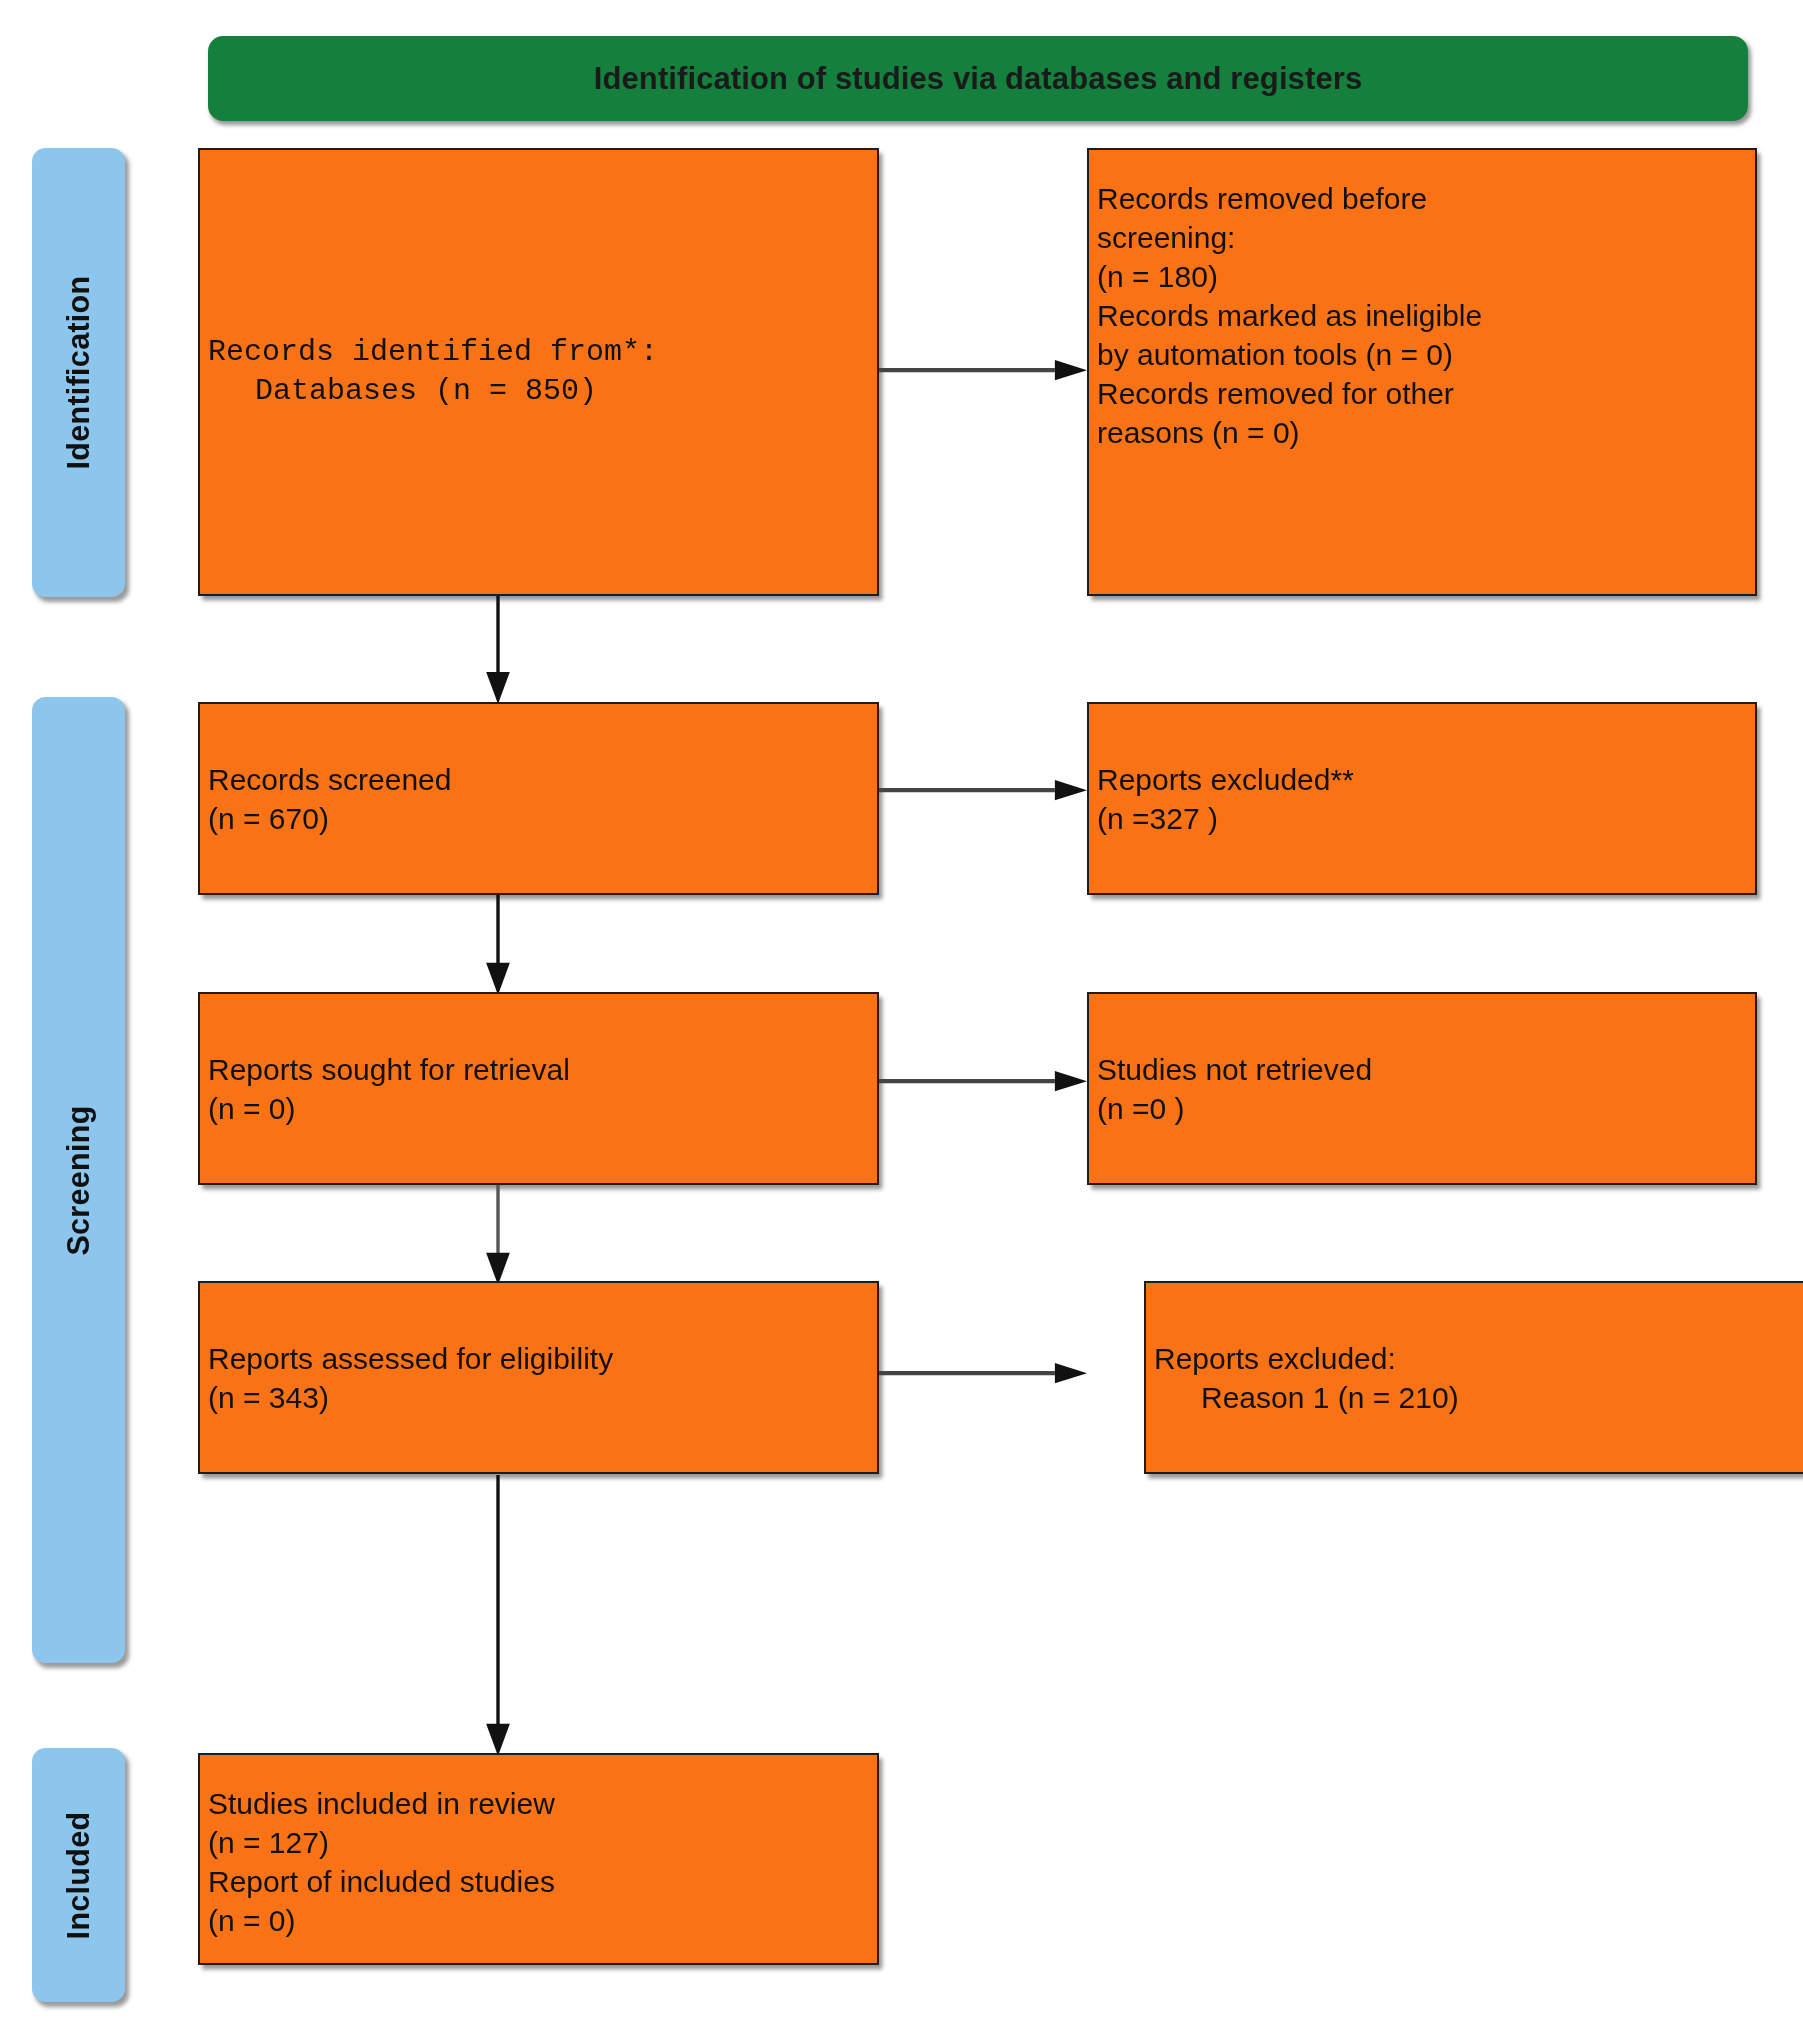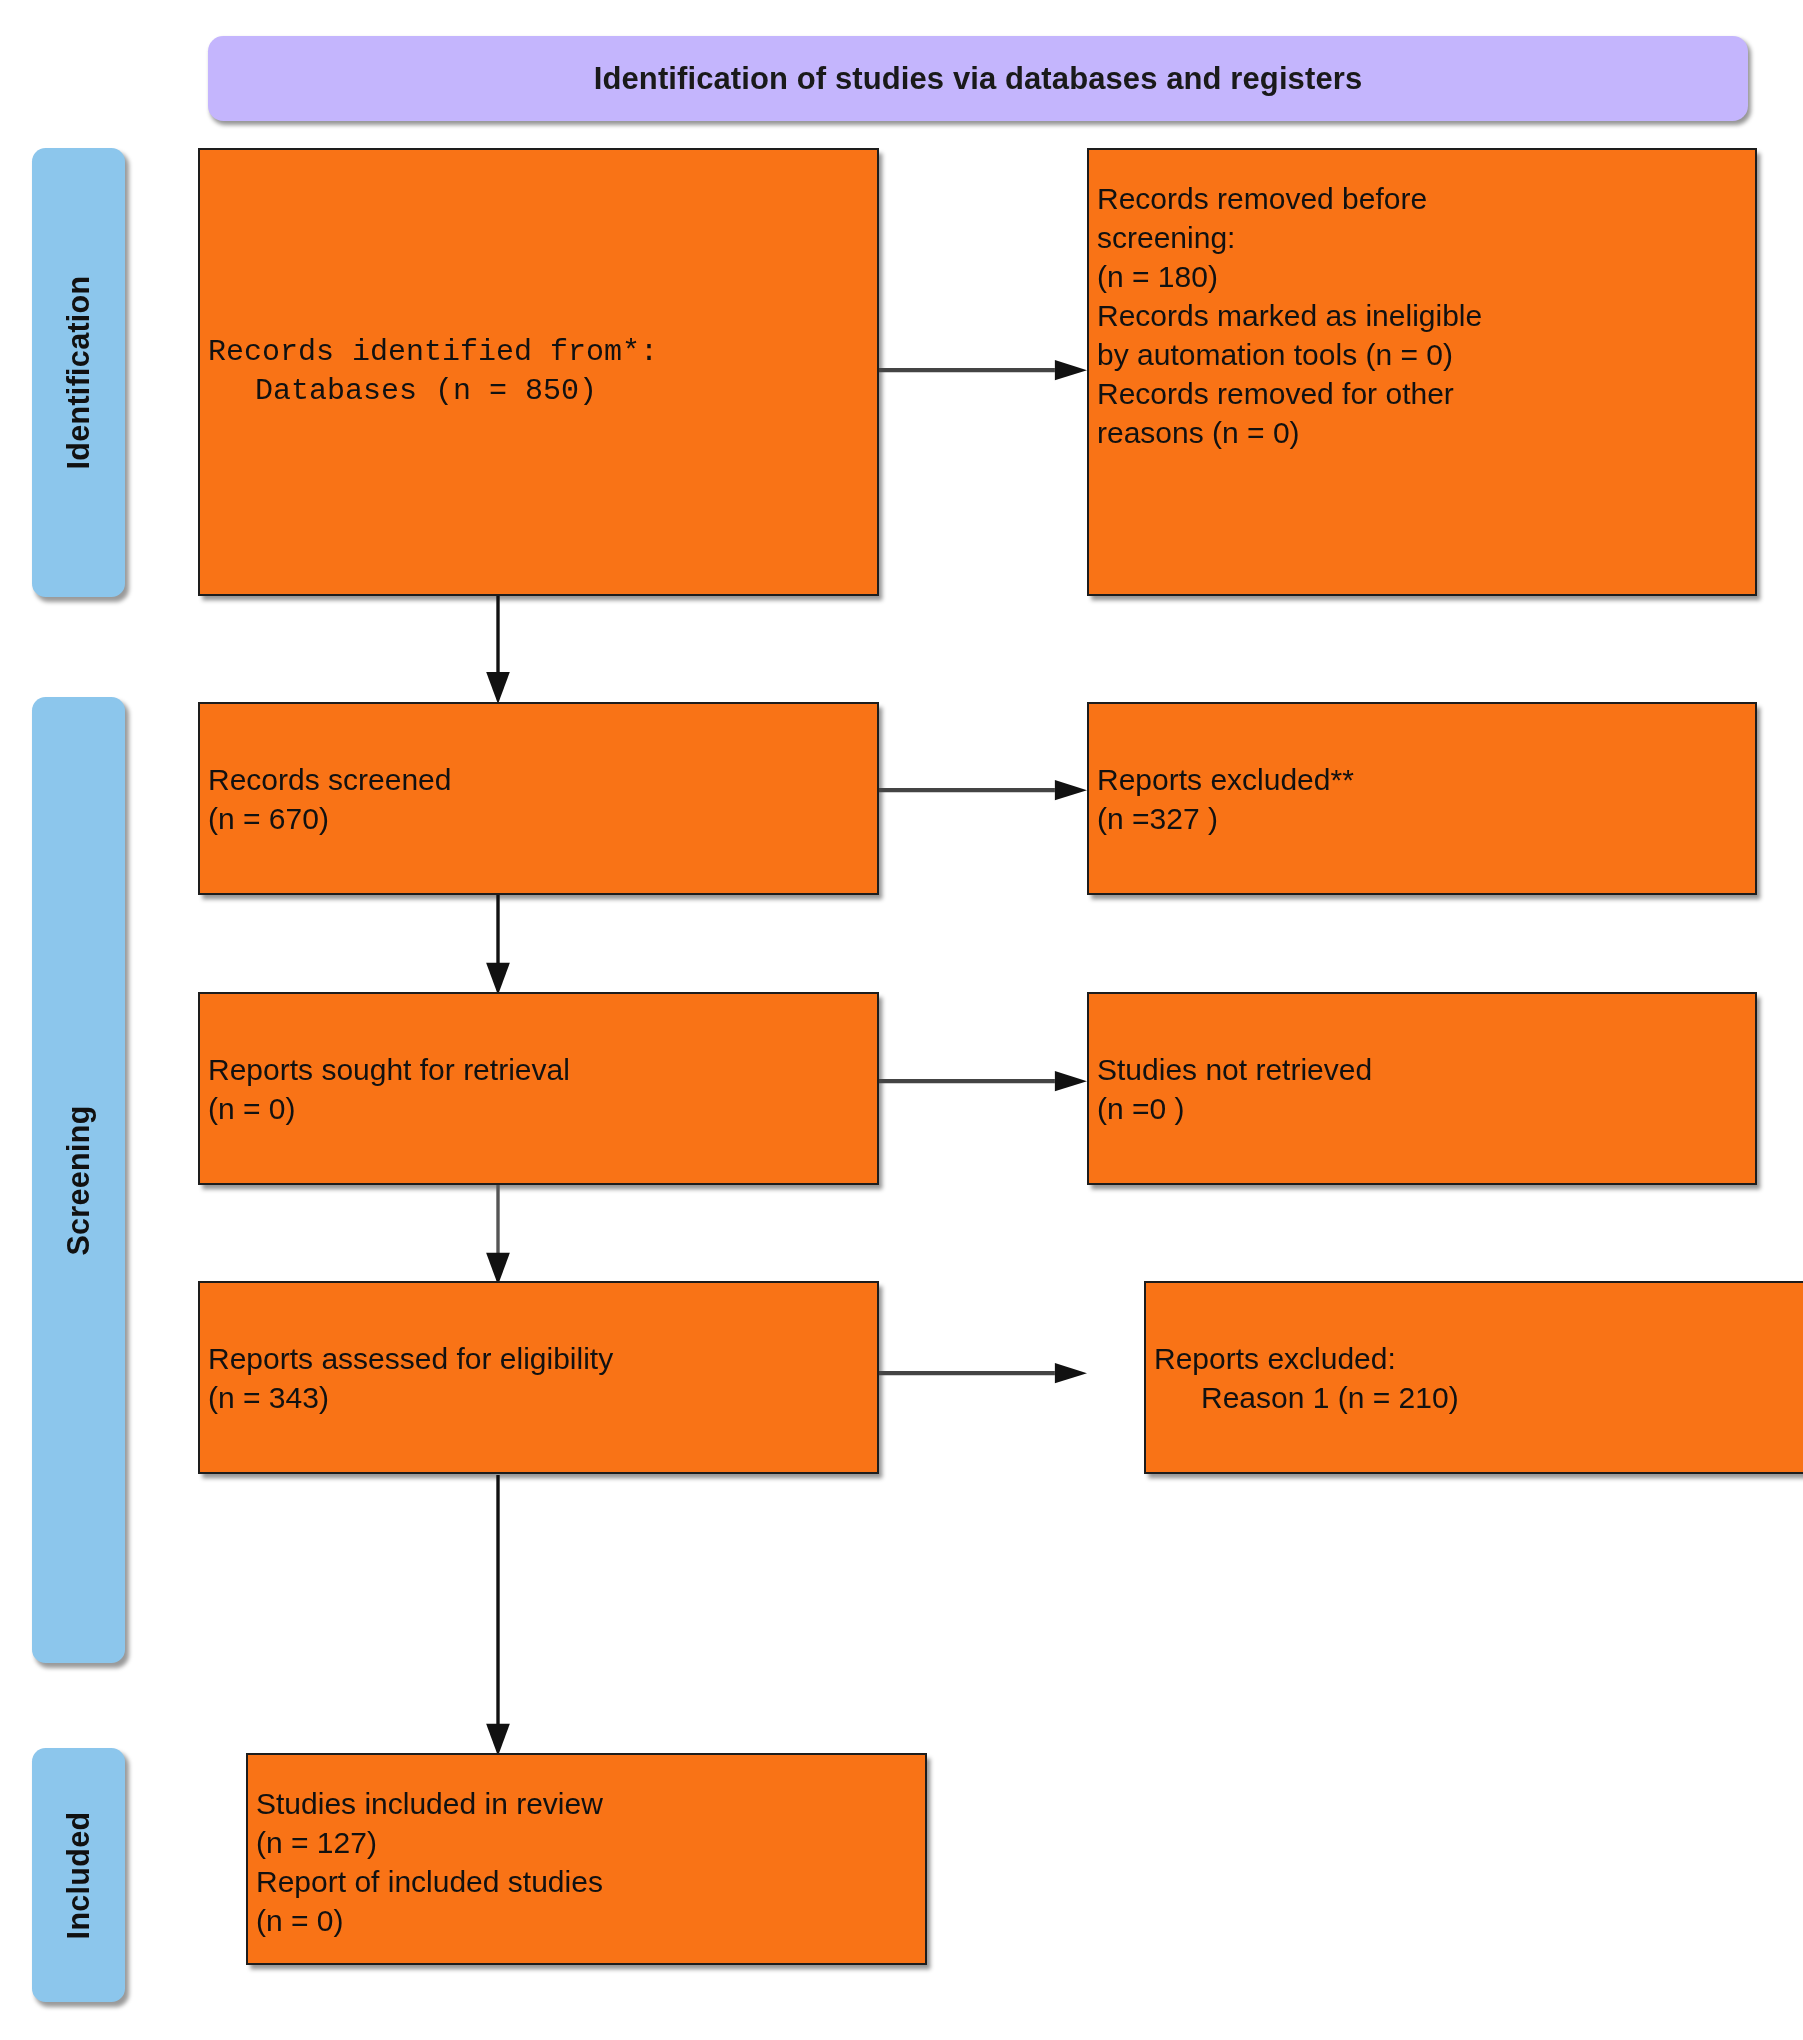--- a/index.html
+++ b/index.html
@@ -15,21 +15,21 @@
     position: relative;
     width: 1804px;
     height: 2041px;
     background: #ffffff;
     overflow: hidden;
   }
 
   
   .banner {
     position: absolute;
-    background: #c4b5fd;
+    background: #15803d;
     border-radius: 15.3px;
     box-shadow: 2.5px 3.4px 4.2px rgba(0,0,0,0.42);
     display: flex;
     align-items: center;
     justify-content: center;
     box-sizing: border-box;
   }
   .banner-text {
     font-size: 31px;
     font-weight: bold;
@@ -208,21 +208,21 @@
     </svg>
   </div>
 
   <div class="conn" style="left:486px; top:1475px; width:24px; height:281px;">
     <svg width="24" height="281" viewBox="0 0 28 332">
       <line x1="14" y1="0" x2="14" y2="296" stroke="#111111" stroke-width="4"></line>
       <polygon points="0,294 28,294 14,332" fill="#111111"></polygon>
     </svg>
   </div>
 
-  <div class="node topalign" style="left:198px; top:1753px; width:681px; height:212px;margin-left:48px;">
+  <div class="node topalign" style="left:198px; top:1753px; width:681px; height:212px;">
     <div class="node-line">Studies included in review</div>
     <div class="node-line">(n = 127)</div>
     <div class="node-line">Report of included studies</div>
     <div class="node-line">(n = 0)</div>
   </div>
 
 </div>
 
 
 </body></html>

